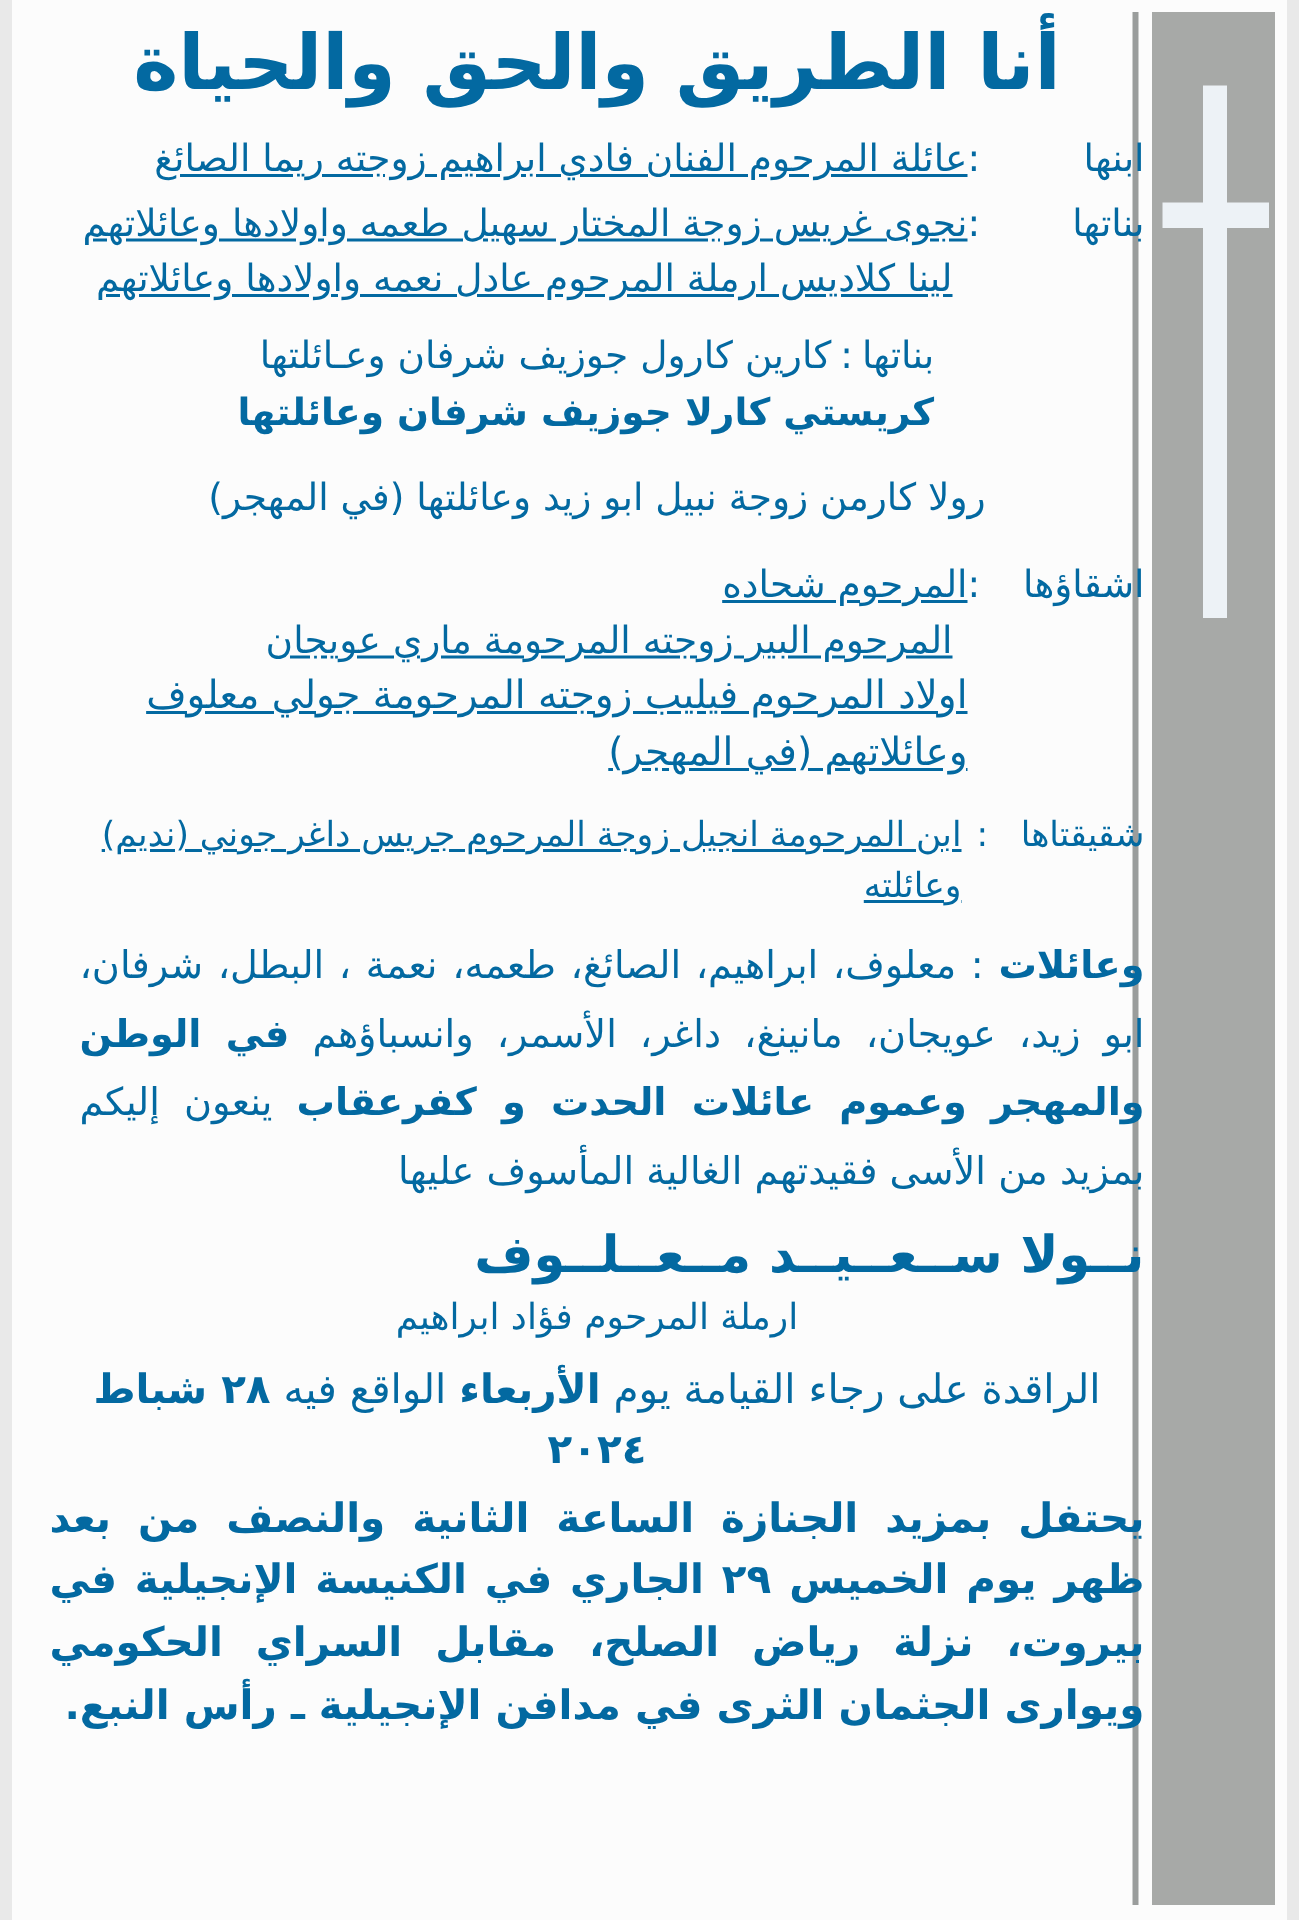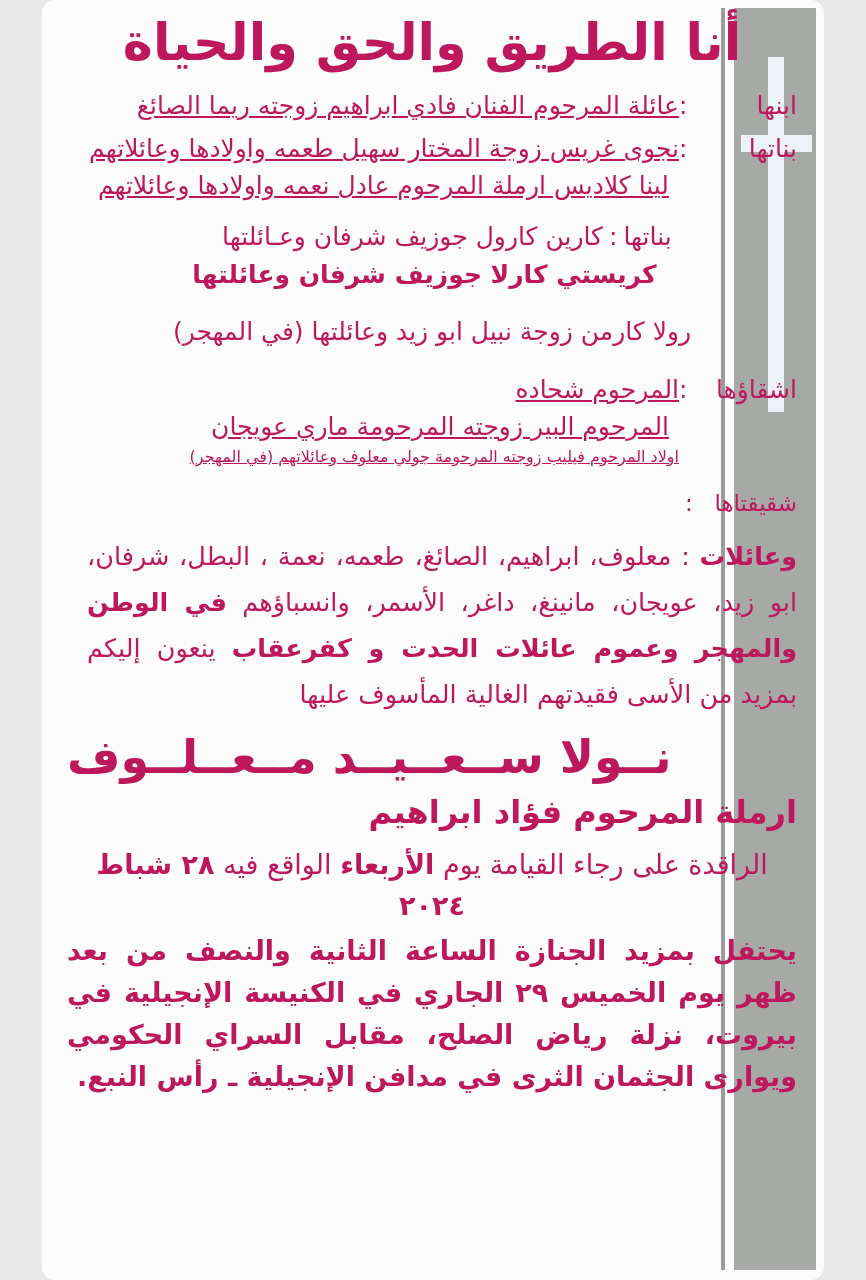--- a/index.html
+++ b/index.html
@@ -1,46 +1,46 @@
 <!DOCTYPE html>
 <html dir="rtl" lang="ar"><head>
 <meta charset="utf-8">
 <style>
   * { margin:0; padding:0; box-sizing:border-box; }
   html,body { background:#e9e9e9; }
   body { font-family:"DejaVu Sans", sans-serif; }
   .page {
-    position:relative; width:782px; height:1280px; margin:0 auto;
-    background:#fcfcfc; color:#be185d; overflow:hidden; direction:rtl;border-radius:13px;
+    position:relative; width:850px; height:1280px; margin:0 auto;
+    background:#fcfcfc; color:#0369a1; overflow:hidden; direction:rtl;
   }
   
   .band-line { position:absolute; top:8px; bottom:10px; right:99px; width:4px; background:#9a9d9c; }
   .band { position:absolute; top:8px; bottom:10px; right:8px; width:82px; background:#a7a9a7; }
   .cross { position:absolute; top:49px; left:0; width:100%; height:365px; }
   .cross .vbar { position:absolute; left:34px; top:0; width:16px; height:355px; background:#edf2f6; }
   .cross .hbar { position:absolute; left:7px; top:78px; width:71px; height:17px; background:#edf2f6; }
   
   .content { position:absolute; top:0; left:25px; width:730px; }
   .verse { margin:12px 0 10px; text-align:center; font-size:51px; font-weight:700; line-height:1.2; }
   .rel-row { display:flex; font-size:25px; line-height:1.48; }
   .rel-head { flex:0 0 118px; display:flex; justify-content:space-between; align-items:flex-start; }
   .rel-body { flex:1; padding-left:4px;text-decoration:underline; }
   .indent1 { padding-right:10px; }
   .mona { padding-right:170px; }
-  .small { font-size:16px; }
+  .small { font-size:26px; }
   .sis { font-size:23px; }
   .center-wrap { text-align:center; }
-  .gd-block { display:inline-block; text-align:right; font-size:25px; line-height:1.5; }
+  .gd-block { display:inline-block; text-align:center; font-size:25px; line-height:1.5; }
   .gd-colon { margin:0 6px; }
   .gd-line2 { padding-right:15px;font-weight:bold; }
   .center-line { text-align:center; font-size:25px; line-height:1.5; }
   .families { margin-top:14px; font-size:25.5px; line-height:1.8; text-align:justify;margin-left:20px; }
   .families b { font-weight:700; }
-  .big-name { margin-top:10px; text-align:left; font-size:46px; font-weight:700; line-height:1.3; }
-  .widow { margin-top:4px; text-align:right; font-size:32px; font-weight:700; line-height:1.3; }
+  .big-name { margin-top:10px; text-align:right; font-size:34px; font-weight:700; line-height:1.3; }
+  .widow { margin-top:4px; text-align:center; font-size:24px; font-weight:400; line-height:1.3; }
   .wake { margin-top:12px; text-align:center; font-size:27px; line-height:1.5; }
   .funeral { margin-top:4px; font-size:27px; line-height:1.55; text-align:justify; font-weight:600; }
   .wake b, .funeral b { font-weight:800; }
 </style>
 </head>
 <body>
 
 <div class="page">
 
   <div class="band-line"></div>
@@ -98,20 +98,21 @@
         <div class="small">اولاد المرحوم فيليب زوجته المرحومة جولي معلوف وعائلاتهم (في المهجر)</div>
       </div>
     </div>
 
     <div class="rel-row sis" style="margin-top:18px">
       <div class="rel-head" style="flex-basis:112px">
         <span>شقيقتاها</span>
         <span>:</span>
       </div>
       <div class="rel-body">
+        <div class="indent1">ابن المرحومة انجيل زوجة المرحوم جريس داغر جوني (نديم) وعائلته</div>
       </div>
     </div>
 
     <p class="families"><b>وعائلات</b><span> : </span><span>معلوف، ابراهيم، الصائغ، طعمه، نعمة ، البطل، شرفان، ابو زيد، عويجان، مانينغ، داغر، الأسمر، وانسباؤهم </span><b>في الوطن والمهجر</b><span> </span><b>وعموم عائلات الحدت و كفرعقاب</b><span> ينعون إليكم بمزيد من الأسى فقيدتهم الغالية المأسوف عليها</span></p>
 
     <div class="big-name">نــولا ســعــيــد مــعــلــوف</div>
     <div class="widow">ارملة المرحوم فؤاد ابراهيم</div>
 
     <div class="wake"><span>الراقدة على رجاء القيامة يوم </span><b>الأربعاء</b><span> الواقع فيه </span><b>٢٨ شباط ٢٠٢٤</b></div>
 

